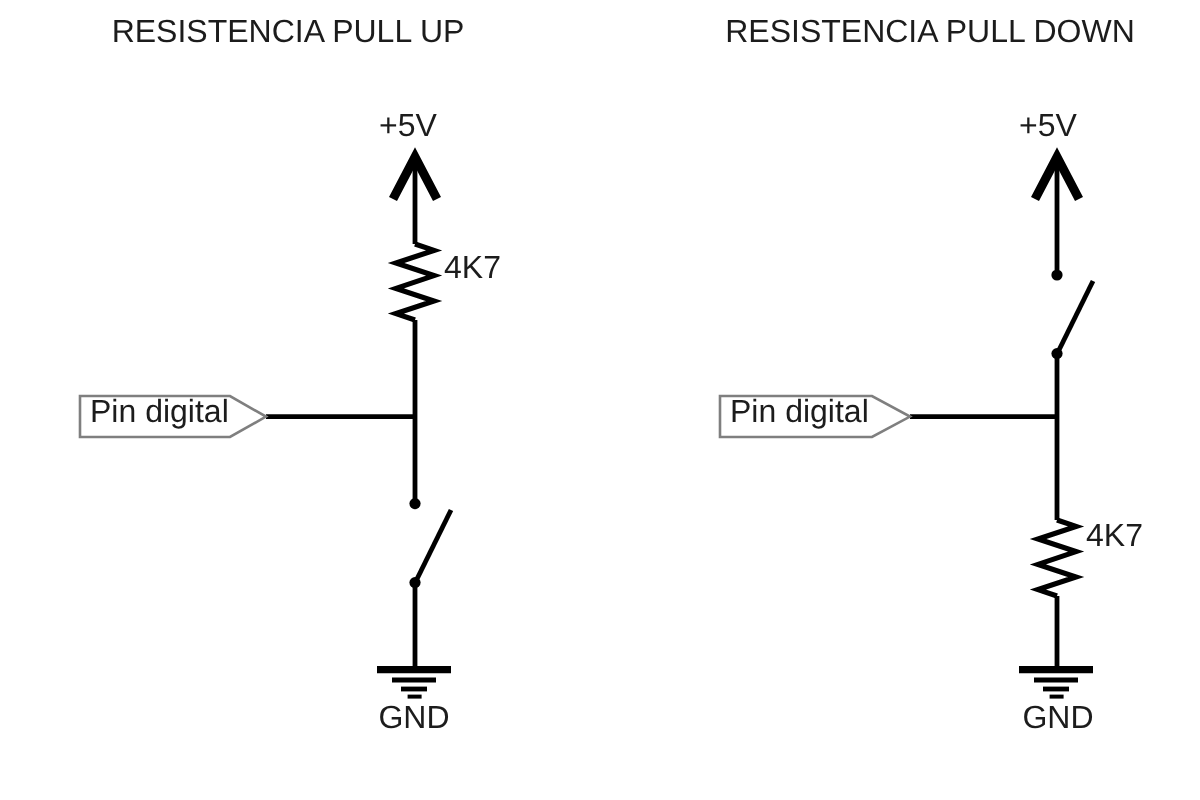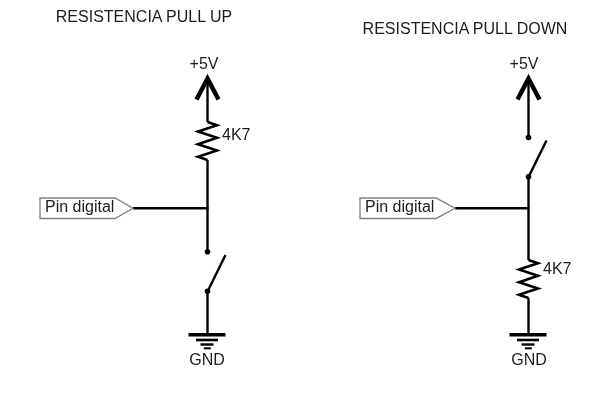--- a/index.html
+++ b/index.html
@@ -79,19 +79,19 @@
       <polygon points="360,198 436,198 455,208.3 436,218.5 360,218.5" fill="#ffffff" stroke="#7f7f7f" stroke-width="1.3"></polygon>
     </g>
   </svg>
 
   <div class="label centered" style="left:34px; top:8px; width:220px;">RESISTENCIA PULL UP</div>
   <div class="label centered" style="left:154px; top:55px; width:100px;">+5V</div>
   <div class="label" style="left:222px; top:126px;">4K7</div>
   <div class="label" style="left:45px; top:197.5px;">Pin digital</div>
   <div class="label centered" style="left:157px; top:351px; width:100px;">GND</div>
 
-  <div class="label centered" style="left:355px; top:8px; width:220px;margin-top:12px;">RESISTENCIA PULL DOWN</div>
+  <div class="label centered" style="left:355px; top:8px; width:220px;">RESISTENCIA PULL DOWN</div>
   <div class="label centered" style="left:474px; top:55px; width:100px;">+5V</div>
   <div class="label" style="left:543px; top:259.5px;">4K7</div>
   <div class="label" style="left:365px; top:197.5px;">Pin digital</div>
   <div class="label centered" style="left:479px; top:351px; width:100px;">GND</div>
 
 </div>
 
 </body></html>

